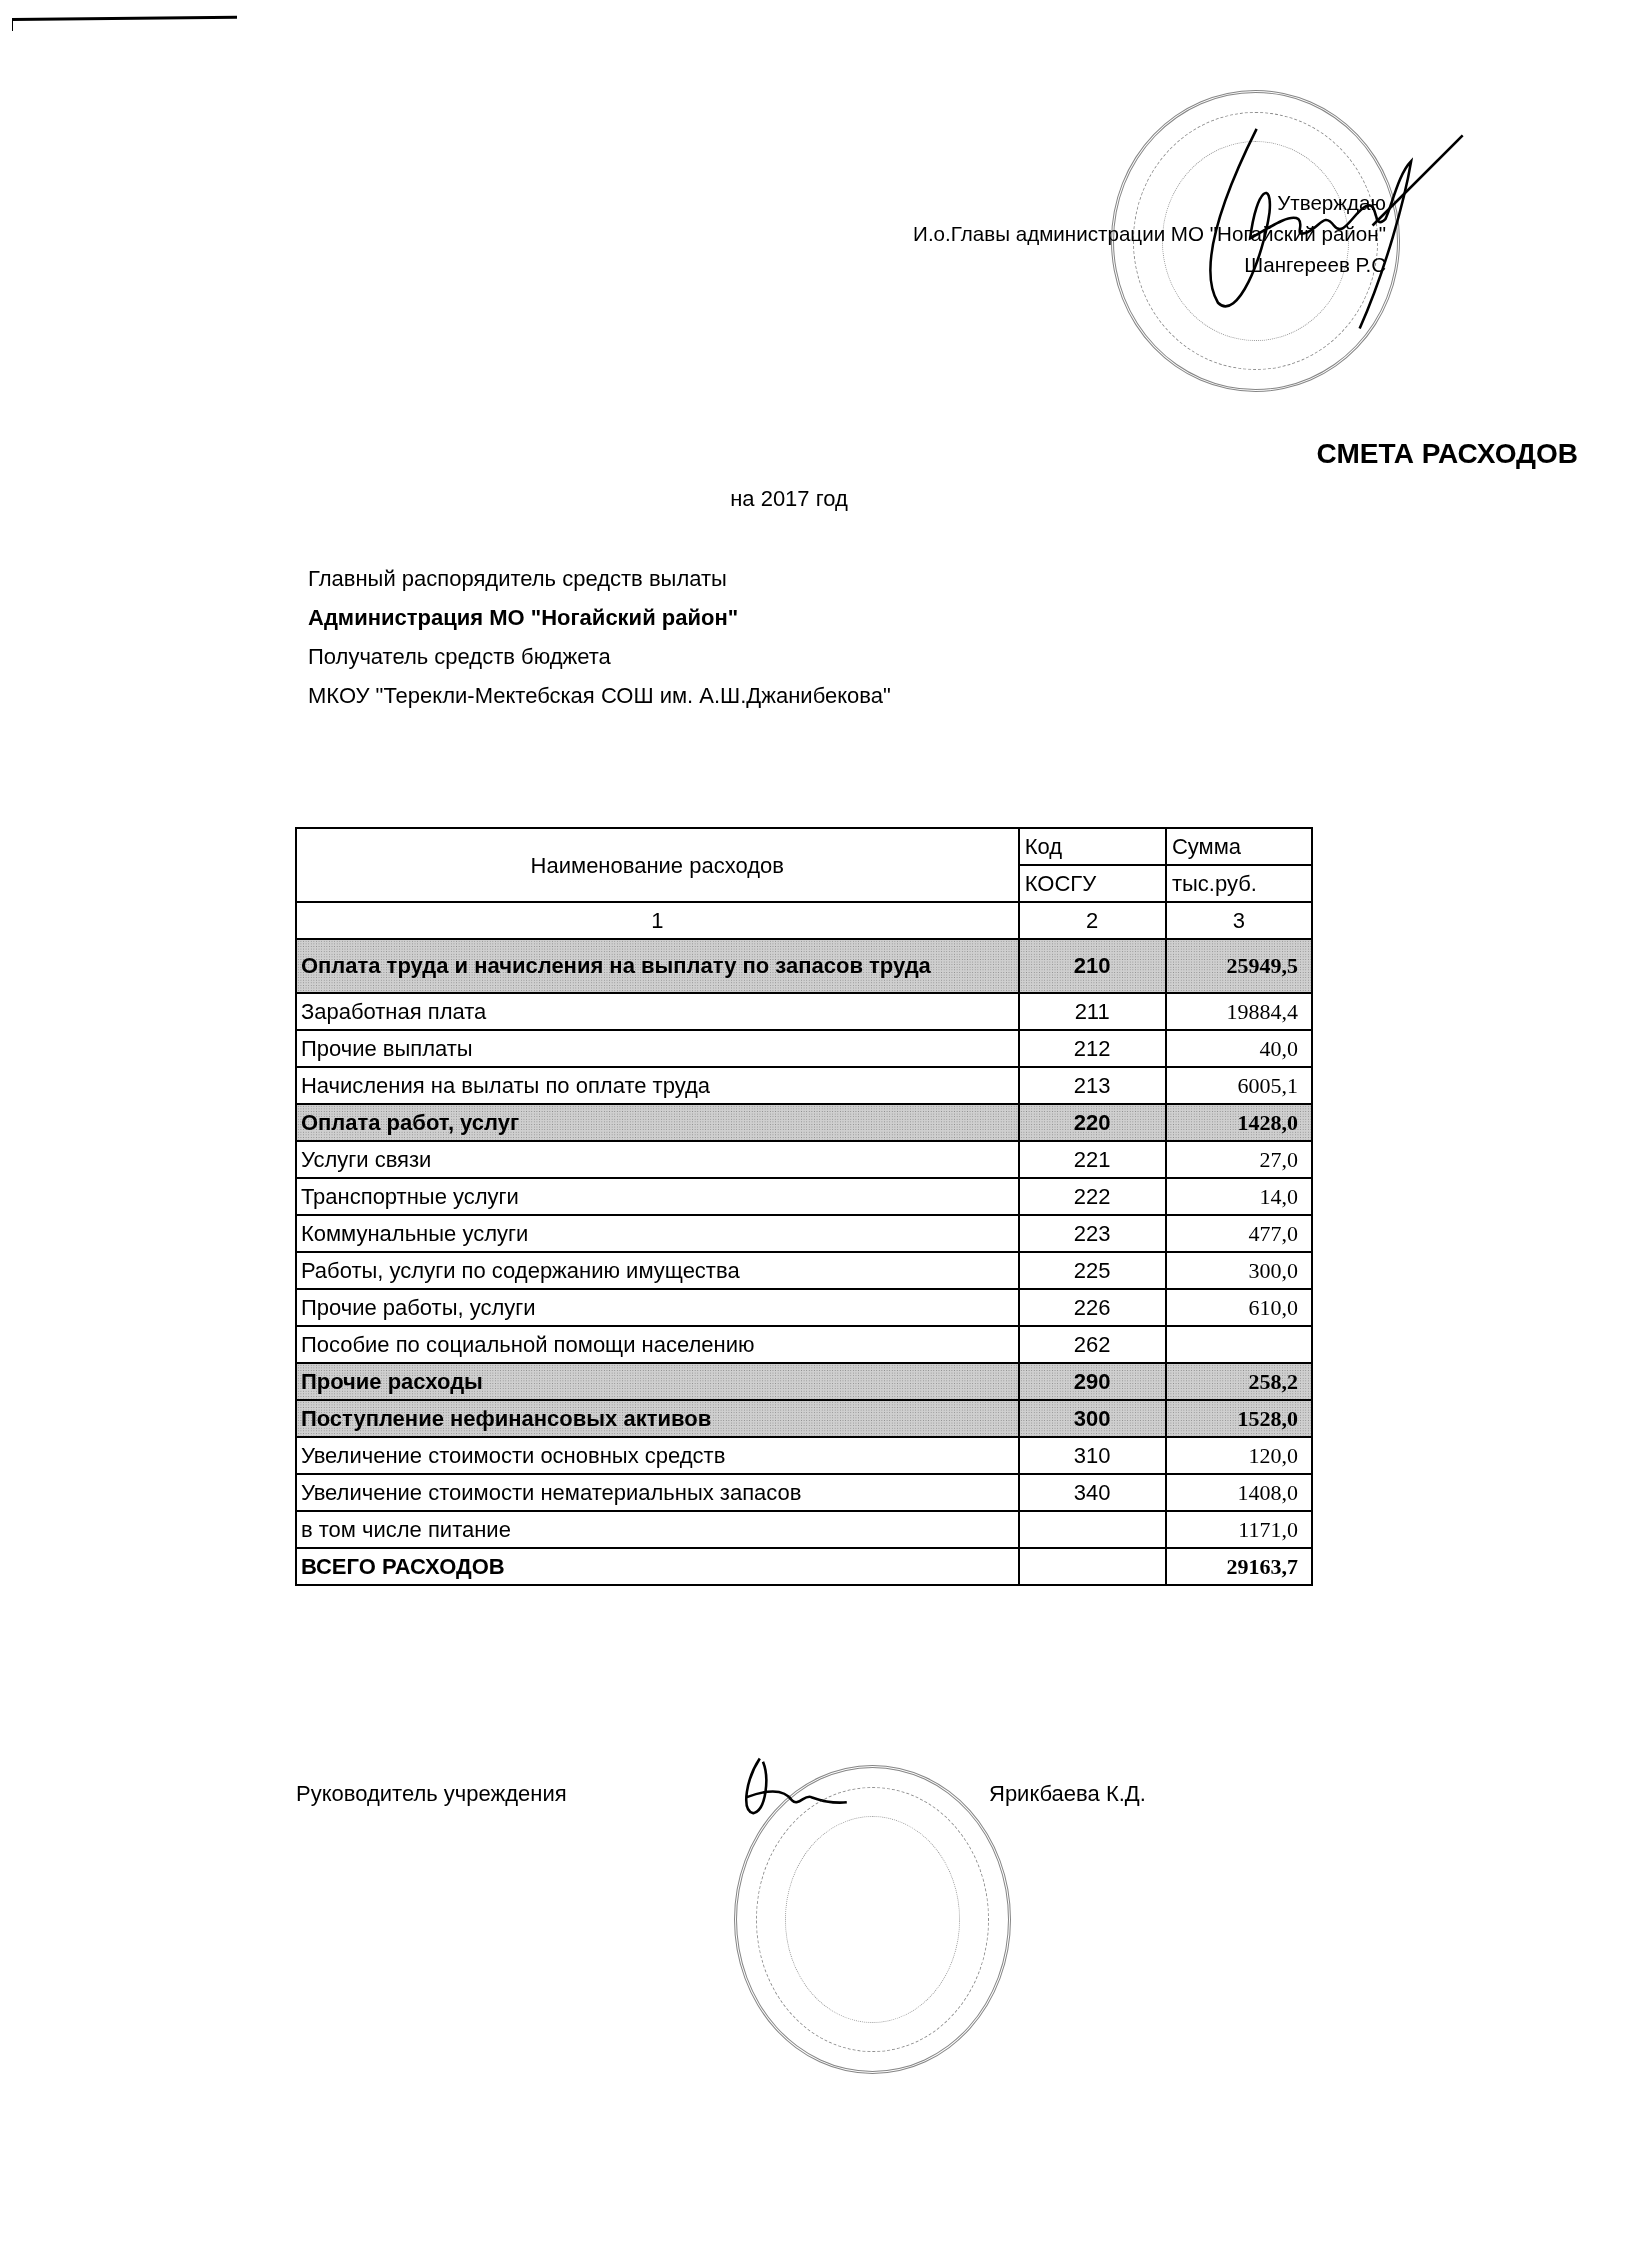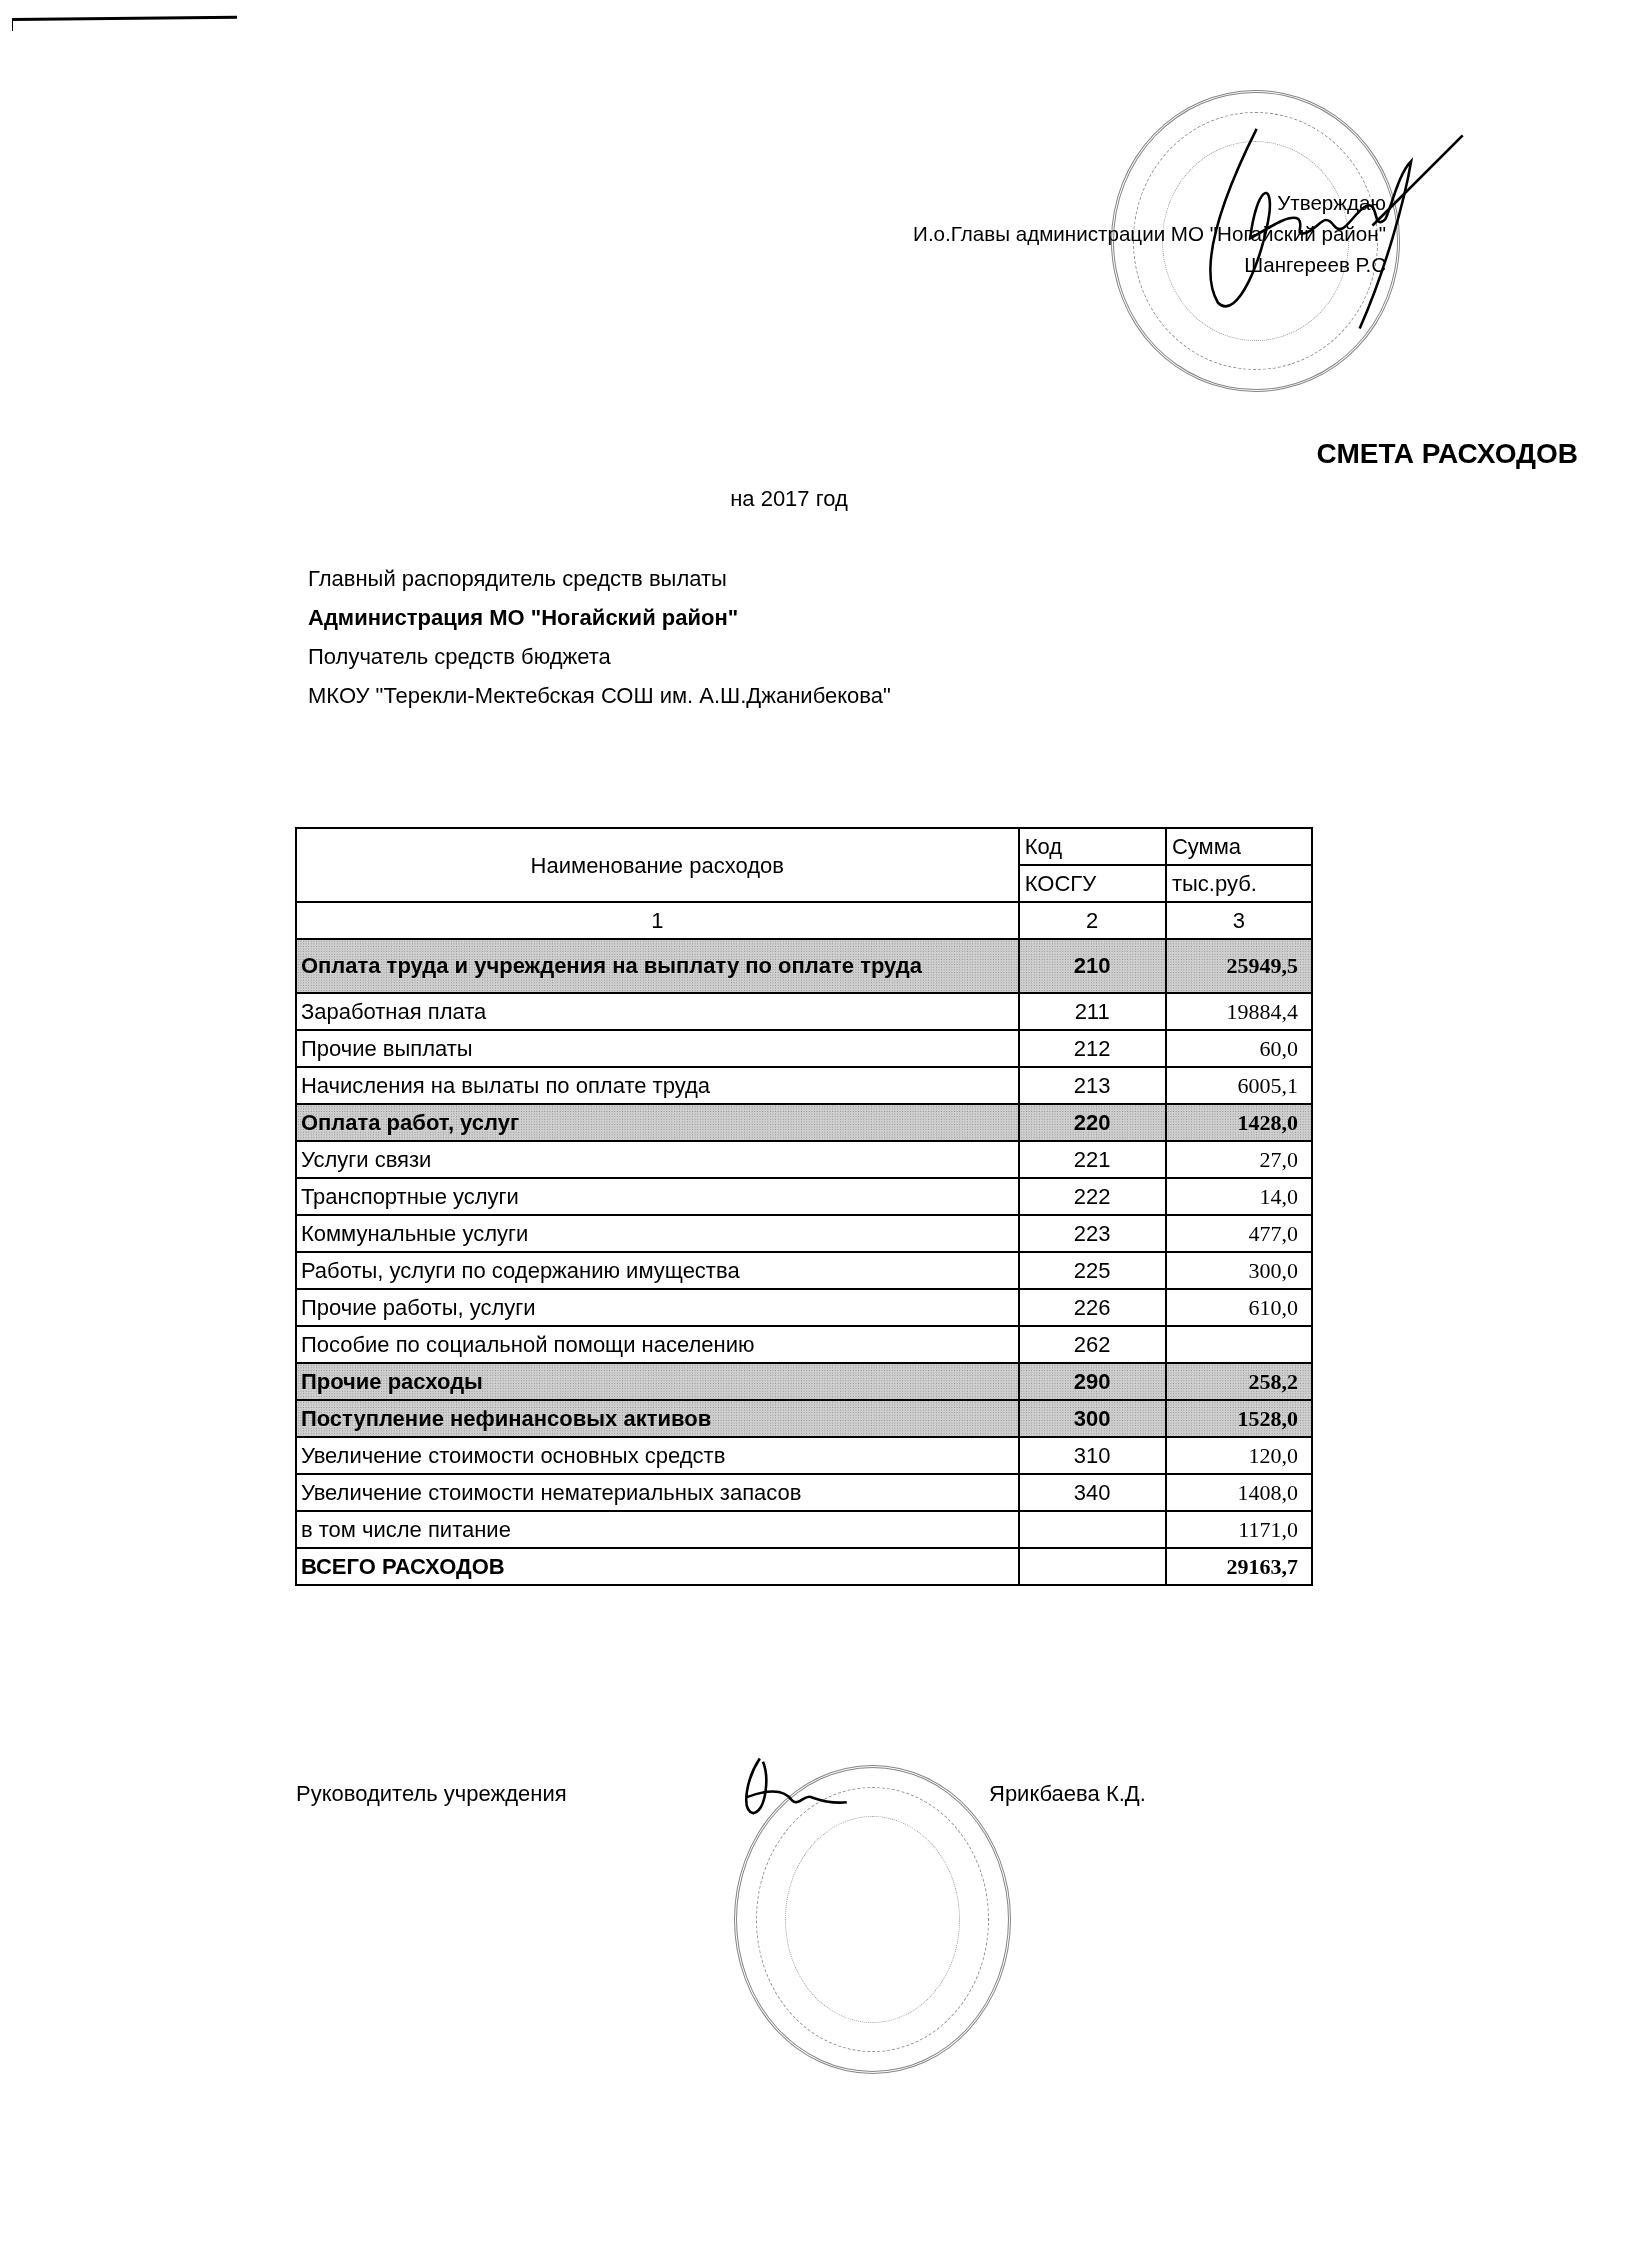--- a/index.html
+++ b/index.html
@@ -94,33 +94,33 @@
     <tr>
       <td class="hdr-small">КОСГУ</td>
       <td class="hdr-small">тыс.руб.</td>
     </tr>
     <tr class="num-row">
       <td>1</td>
       <td>2</td>
       <td>3</td>
     </tr>
   <tr class="group tall">
-        <td>Оплата труда и учреждения на выплату по оплате труда</td>
+        <td>Оплата труда и начисления на выплату по запасов труда</td>
         <td class="code">210</td>
         <td class="sum">25949,5</td>
       </tr>
       <tr>
         <td>Заработная плата</td>
         <td class="code">211</td>
         <td class="sum">19884,4</td>
       </tr>
       <tr>
         <td>Прочие выплаты</td>
         <td class="code">212</td>
-        <td class="sum">60,0</td>
+        <td class="sum">40,0</td>
       </tr>
       <tr>
         <td>Начисления на вылаты по оплате труда</td>
         <td class="code">213</td>
         <td class="sum">6005,1</td>
       </tr>
       <tr class="group">
         <td>Оплата работ, услуг</td>
         <td class="code">220</td>
         <td class="sum">1428,0</td>

